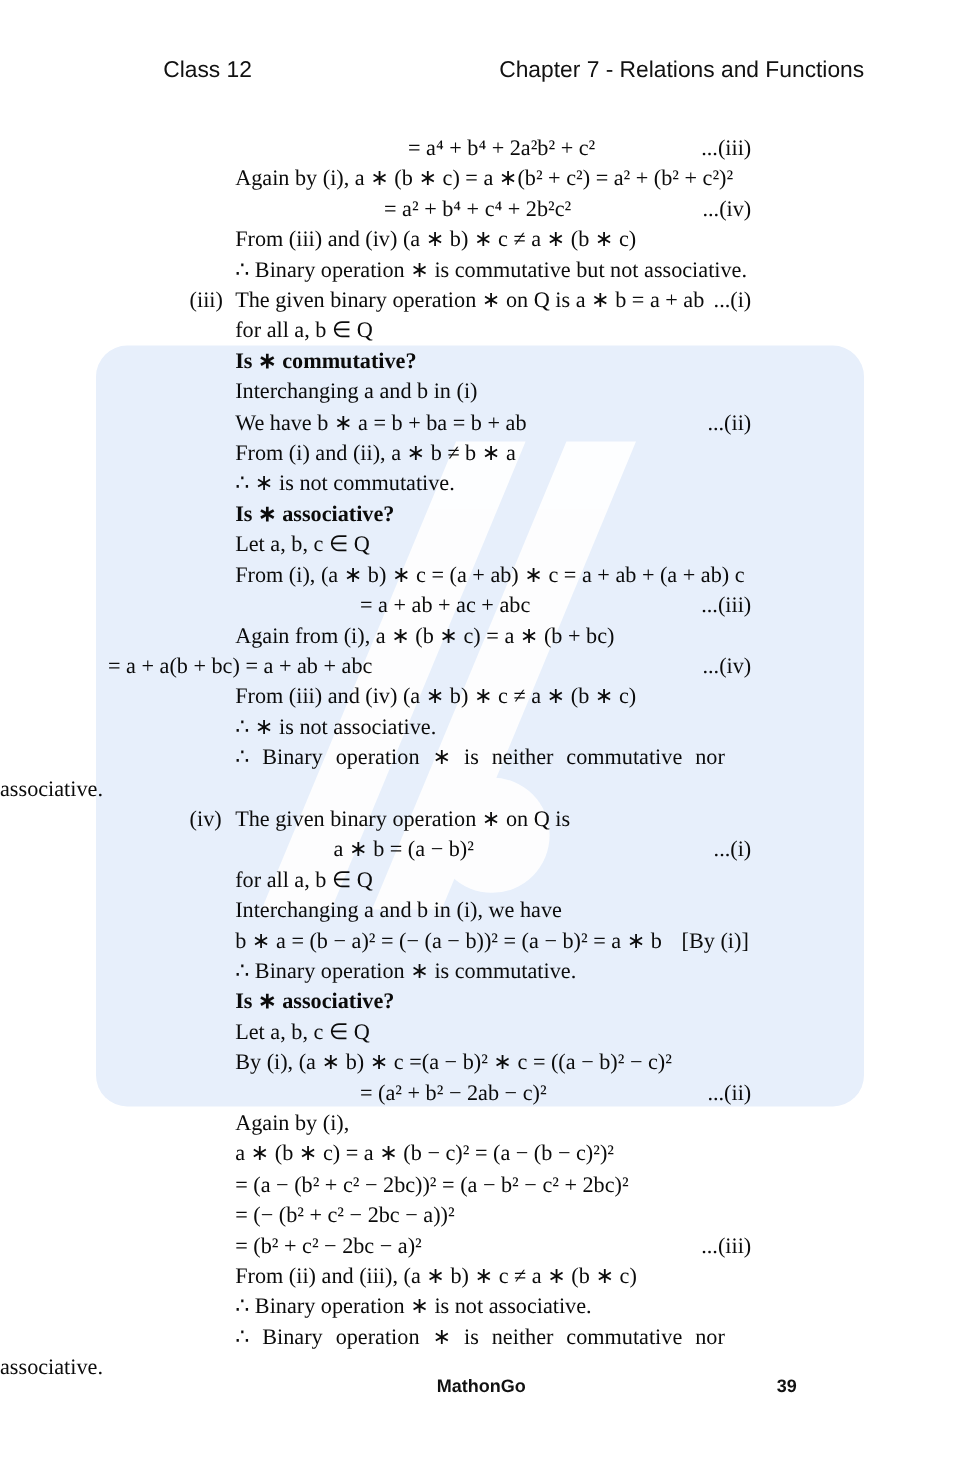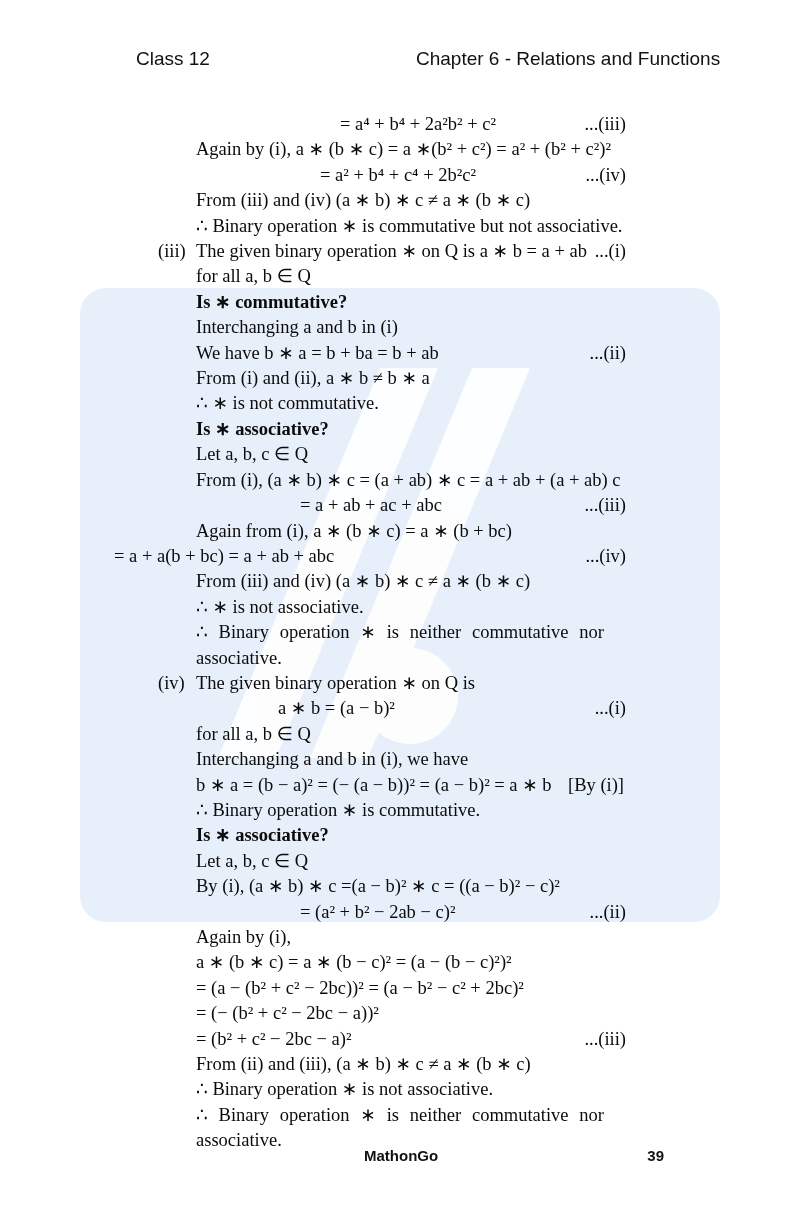--- a/index.html
+++ b/index.html
@@ -81,21 +81,21 @@
     font-size: 18.5px;
     line-height: 25.4px;
     white-space: nowrap;
     min-height: 25.4px;
   }
   .ind-body     { padding-left: 196px; }
   .ind-center1  { padding-left: 340px; }
   .ind-center2  { padding-left: 300px; }
   .ind-center3  { padding-left: 278px; }
   .ind-center4  { padding-left: 320px; }
-  .ind-sub      { padding-left: 114px; }
+  .ind-sub      { padding-left: 90px; }
   .ind-therefore{ padding-left: 196px; }
 
   .marker {
     position: absolute;
     left: 158px;
     top: 0;
     width: 38px;
     padding-right: 8px;
     box-sizing: border-box;
   }
@@ -117,21 +117,20 @@
 
   .justify-line {
     white-space: normal;
     padding-left: 196px;
     padding-right: 102px;
     text-align: justify;
     text-align-last: justify;
   }
   .justify-last {
     white-space: normal;
-    padding-left: 196px;
     padding-right: 82px;
     text-align: left;
   }
 
   
   .page-footer {
     position: absolute;
     bottom: 48px;
     left: 136px;
     right: 136px;
@@ -152,21 +151,21 @@
     top: 0;
   }
 </style>
 </head>
 <body>
 
 <div class="page">
 
   <div class="page-header">
     <span class="hdr-left">Class 12</span>
-    <span class="hdr-right">Chapter 6 - Relations and Functions</span>
+    <span class="hdr-right">Chapter 7 - Relations and Functions</span>
   </div>
 
   <div class="highlight-panel">
     <svg class="watermark" viewBox="0 0 640 634" xmlns="http://www.w3.org/2000/svg">
       <g fill="#ffffff" opacity="0.92">
         <path d="M300 80 L358 80 L196 470 L138 470 Z"></path>
         <path d="M392 80 L450 80 L288 470 L230 470 Z"></path>
         <circle cx="330" cy="408" r="48"></circle>
       </g>
     </svg>

